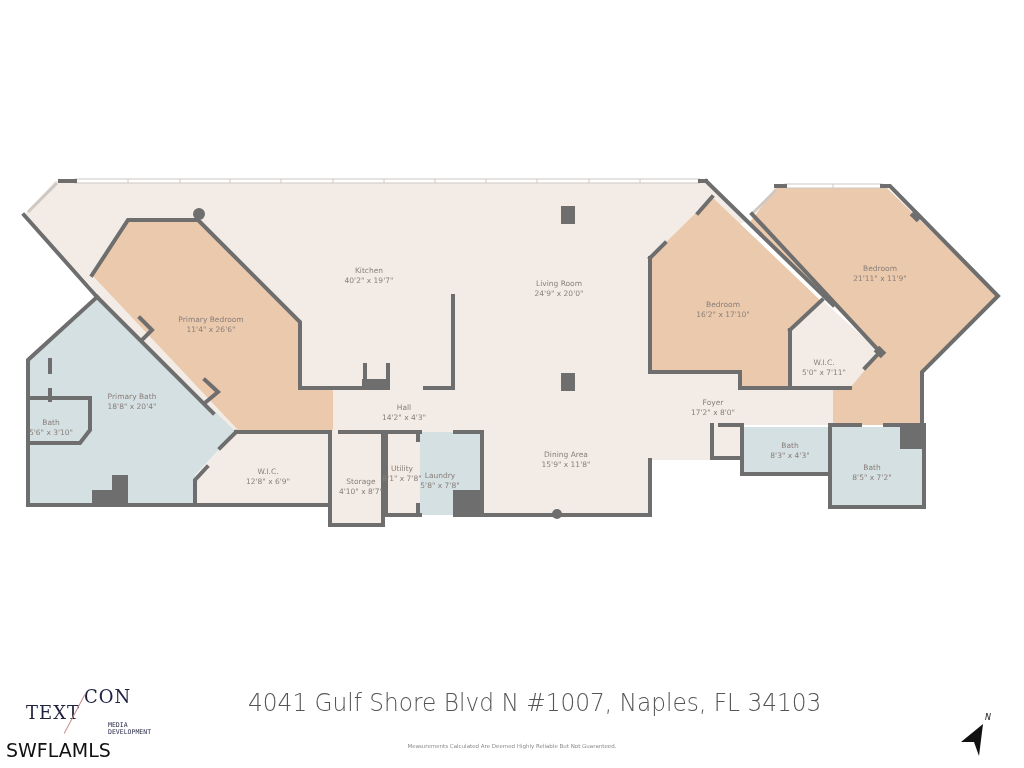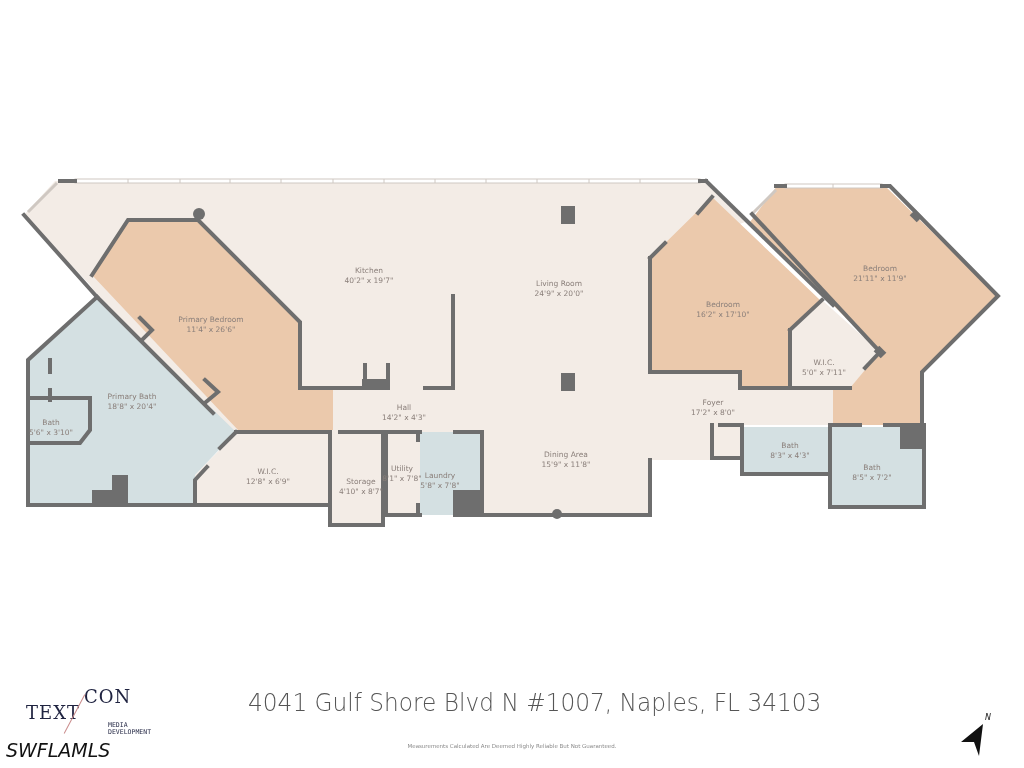--- a/index.html
+++ b/index.html
@@ -7,21 +7,21 @@
   #plan { position: absolute; left: 0; top: 0; width: 1024px; height: 768px; }
   .room-label { font-family: "DejaVu Sans", sans-serif; font-size: 7.5px; fill: #8a7f7a; text-anchor: middle; }
   .address { position: absolute; left: 248px; top: 688px; width: 540px; font-family: "DejaVu Sans", sans-serif; font-weight: 300; font-size: 25px; color: #555555; letter-spacing: 0px; white-space: nowrap; transform: scaleX(0.93); transform-origin: left top; }
   .disclaimer { position: absolute; left: 300px; top: 743px; width: 424px; text-align: center; font-family: "DejaVu Sans", sans-serif; font-size: 5.5px; color: #8a8a8a; }
   .logo { position: absolute; left: 24px; top: 688px; width: 120px; height: 50px; }
   .logo .con, .logo .text { position: absolute; font-family: "DejaVu Serif", serif; color: #1f2340; letter-spacing: 1px; font-size: 18px; line-height: 18px; }
   .logo .con { left: 24px; top: 0px; margin-left: 36px; }
   .logo .text { left: 2px; top: 16px; }
   .logo .slash { position: absolute; left: 50px; top: 4px; width: 1px; height: 44px; background: #c98b8b; transform: rotate(28deg); }
   .logo .media { position: absolute; left: 84px; top: 34px; font-family: "DejaVu Sans Mono", monospace; font-size: 6.5px; line-height: 7px; color: #1f2340; }
-  .mls { position: absolute; left: 6px; top: 739px; font-family: "DejaVu Sans", sans-serif; font-size: 19px; color: #111111; letter-spacing: 0px; font-style: italic; }
+  .mls { position: absolute; left: 6px; top: 739px; font-family: "DejaVu Sans", sans-serif; font-size: 19px; color: #111111; letter-spacing: 0px; }
   .compass { position: absolute; left: 958px; top: 710px; width: 40px; height: 50px; }
 </style>
 </head>
 <body>
 
 <svg id="plan" viewBox="0 0 1024 768" xmlns="http://www.w3.org/2000/svg">
 
   <polygon points="55,181 705,181 745,222 650,258 650,515 330,515 330,430 195,430 90,285 24,215" fill="#f3ece6"></polygon>
 
   <polygon points="650,372 833,372 833,425 740,425 740,460 650,460" fill="#f3ece6"></polygon>

